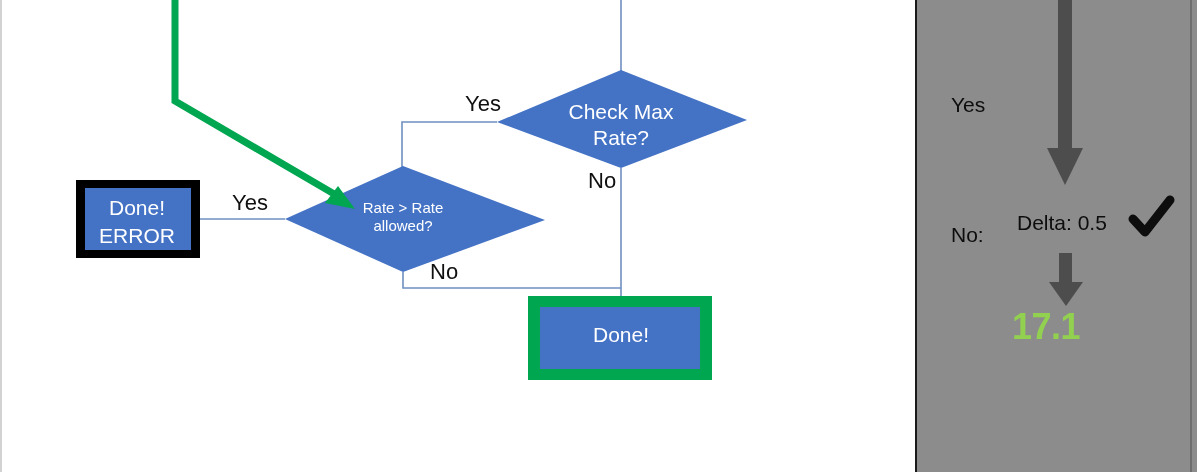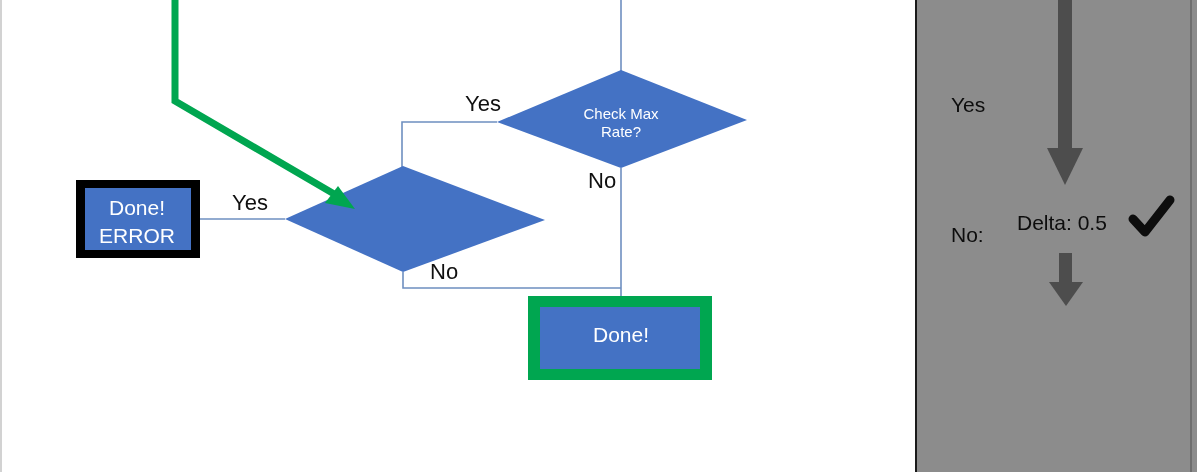--- a/index.html
+++ b/index.html
@@ -39,22 +39,22 @@
   
   .node-label {
     position: absolute;
     color: #ffffff;
     text-align: center;
     line-height: 1.22;
     pointer-events: none;
     white-space: pre-line;
   }
   #label-check-max-rate {
-    left: 521px; top: 105px; width: 200px;
-    font-size: 15px;
+    left: 521px; top: 99px; width: 200px;
+    font-size: 21px;
   }
   #label-rate-gt-rate {
     left: 303px; top: 199px; width: 200px;
     font-size: 15px;
   }
   #label-done-ok {
     left: 540px; top: 322px; width: 162px;
     font-size: 21px;
   }
   #label-done-error {
@@ -146,20 +146,22 @@
       <rect x="76" y="180" width="124" height="78" fill="#000000"></rect>
       <rect x="85" y="188" width="106" height="62" fill="#4472c4"></rect>
 
       <polyline points="175,0 175,101 341,198" fill="none" stroke="#00a650" stroke-width="7" stroke-linejoin="miter"></polyline>
       <polygon points="355,209 325,203 338,186" fill="#00a650"></polygon>
     </svg>
 
     <div class="node-label" id="label-check-max-rate">Check Max
 Rate?</div>
 
+    <div class="node-label" id="label-rate-gt-rate">Rate &gt; Rate
+allowed?</div>
 
     <div class="node-label" id="label-done-ok">Done!</div>
 
     <div class="node-label" id="label-done-error">Done!
 ERROR</div>
 
     <div class="edge-label" id="edge-label-yes-top">Yes</div>
 
     <div class="edge-label" id="edge-label-no-right">No</div>
 
@@ -188,15 +190,16 @@
         <polyline points="216,219 228,232 253,200" fill="none" stroke="#0d0d0d" stroke-width="9" stroke-linecap="round" stroke-linejoin="round"></polyline>
       </g>
     </svg>
 
     <div class="panel-text" id="panel-yes">Yes</div>
 
     <div class="panel-text" id="panel-no">No:</div>
 
     <div class="panel-text" id="panel-delta">Delta: 0.5</div>
 
+    <div id="panel-value">17.1</div>
   </div>
 
 </div>
 
 </body></html>

